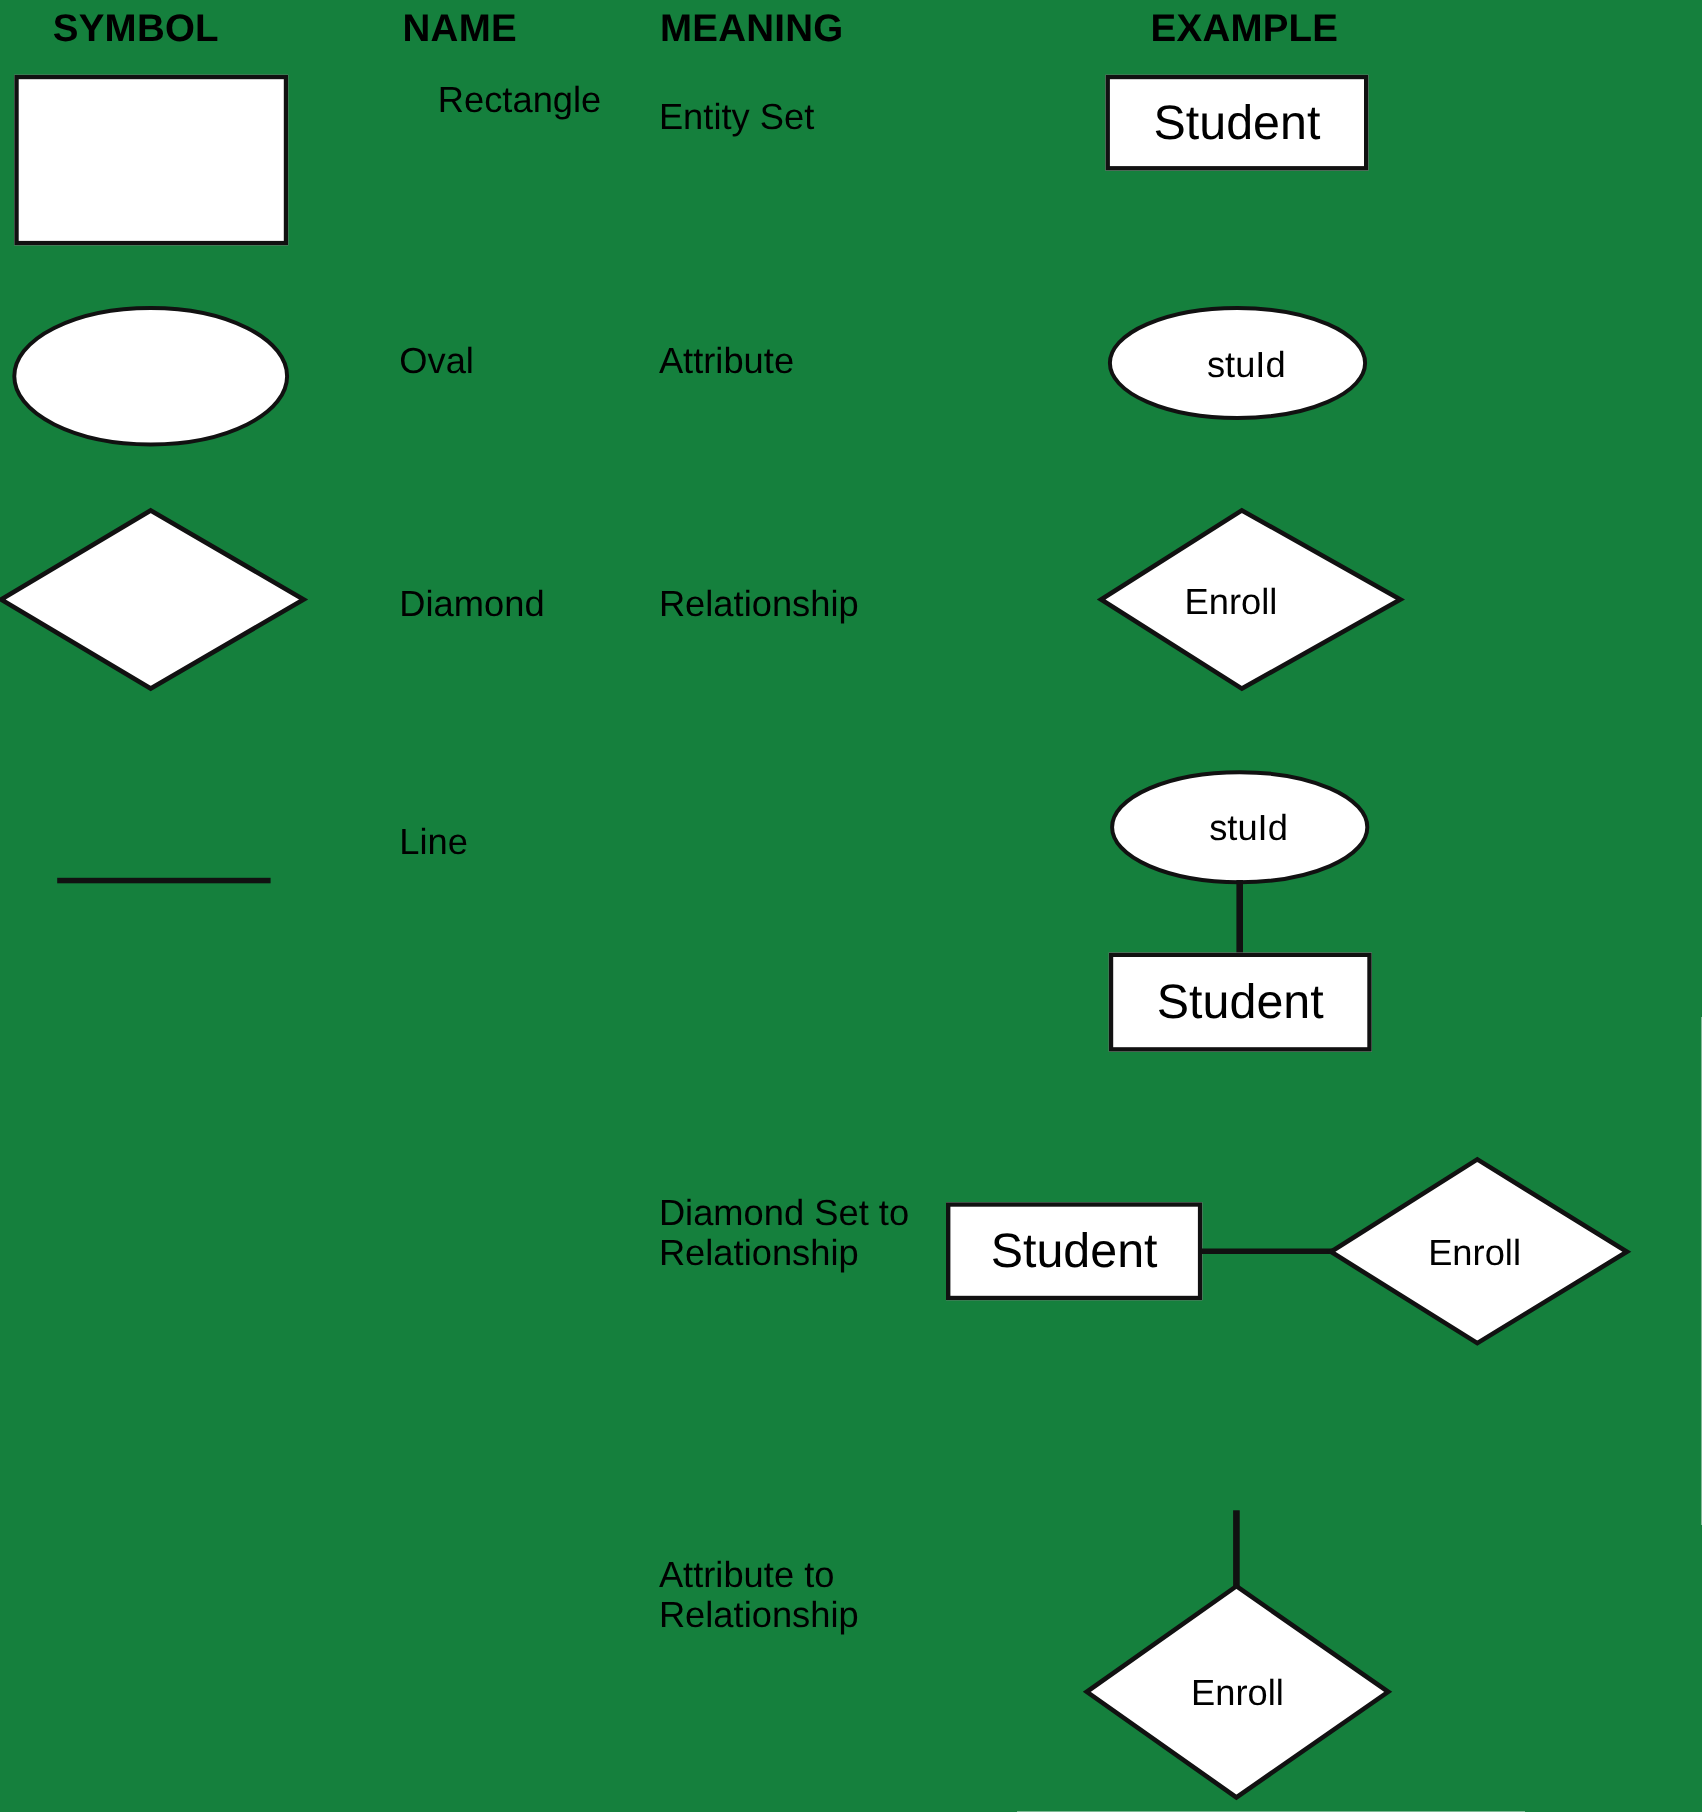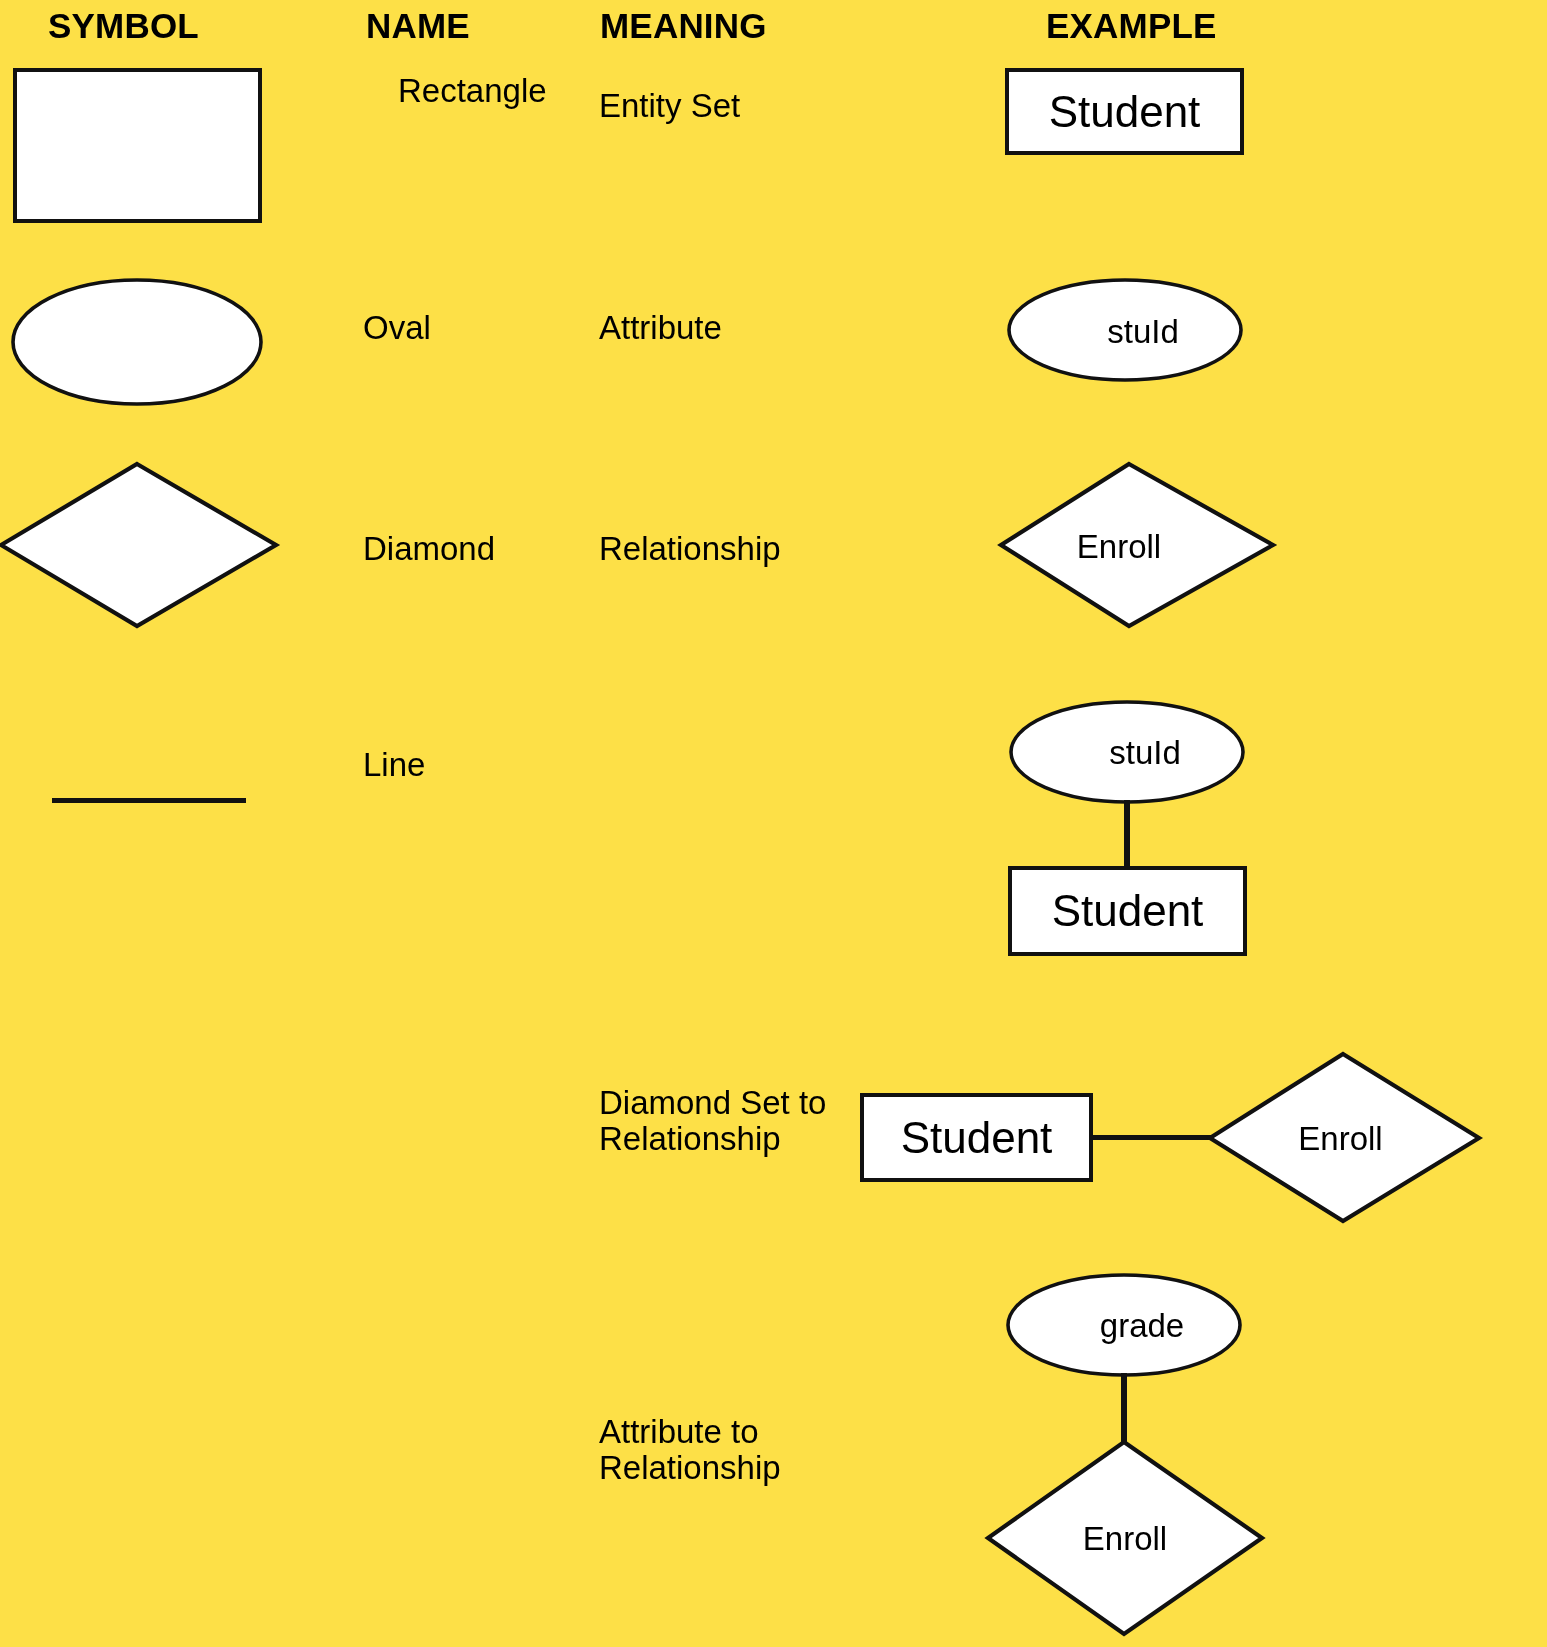--- a/index.html
+++ b/index.html
@@ -8,21 +8,21 @@
     background: #ffffff;
   }
   body {
     font-family: "Liberation Sans", sans-serif;
     color: #000000;
   }
   #sheet {
     position: relative;
     width: 1547px;
     height: 1647px;
-    background: #fde047;
+    background: #15803d;
     overflow: hidden;
   }
   .abs { position: absolute; }
 
   
   .col-head {
     font-weight: bold;
     font-size: 35px;
     letter-spacing: 0.2px;
     white-space: nowrap;
@@ -45,21 +45,21 @@
     display: flex;
     align-items: center;
     justify-content: center;
   }
   .rect-label { font-size: 44px; line-height: 1; }
 
   .oval-wrap { position: absolute; }
   .oval-wrap svg { display: block; overflow: visible; }
   .shape-label {
     position: absolute;
-    left: 18px;
+    left: 8px;
     width: 100%;
     text-align: center;
     font-size: 33px;
     line-height: 1;
   }
 
   .diamond-wrap { position: absolute; }
   .diamond-wrap svg { display: block; overflow: visible; }
 
   .connector { background: #111111; }
@@ -151,26 +151,20 @@
   <div class="diamond-wrap" style="left:1207px; top:1050px; width:275px; height:175px;">
     <svg width="275" height="175" viewBox="0 0 275 175">
       <polygon points="136,4 272,88 136,171 3,88" fill="#ffffff" stroke="#111111" stroke-width="4.2" stroke-linejoin="miter"></polygon>
     </svg>
     <span class="shape-label" style="top:72px; left:-4px;">Enroll</span>
   </div>
 
   <div class="abs txt" style="left:599px; top:1414px;">Attribute to
 Relationship</div>
 
-  <div class="oval-wrap" style="left:1005px; top:1273px; width:238px; height:104px;">
-    <svg width="238" height="104" viewBox="0 0 238 104">
-      <ellipse cx="119" cy="52" rx="116" ry="50" fill="#ffffff" stroke="#111111" stroke-width="3.6"></ellipse>
-    </svg>
-    <span class="shape-label" style="top:36px;">grade</span>
-  </div>
 
   <div class="abs connector" style="left:1121px; top:1373px; width:6px; height:72px;"></div>
 
   <div class="diamond-wrap" style="left:985px; top:1438px; width:280px; height:215px;">
     <svg width="280" height="215" viewBox="0 0 280 215">
       <polygon points="139,4 277,100 139,196 3,100" fill="#ffffff" stroke="#111111" stroke-width="4.2" stroke-linejoin="miter"></polygon>
     </svg>
     <span class="shape-label" style="top:84px; left:0px;">Enroll</span>
   </div>
 

